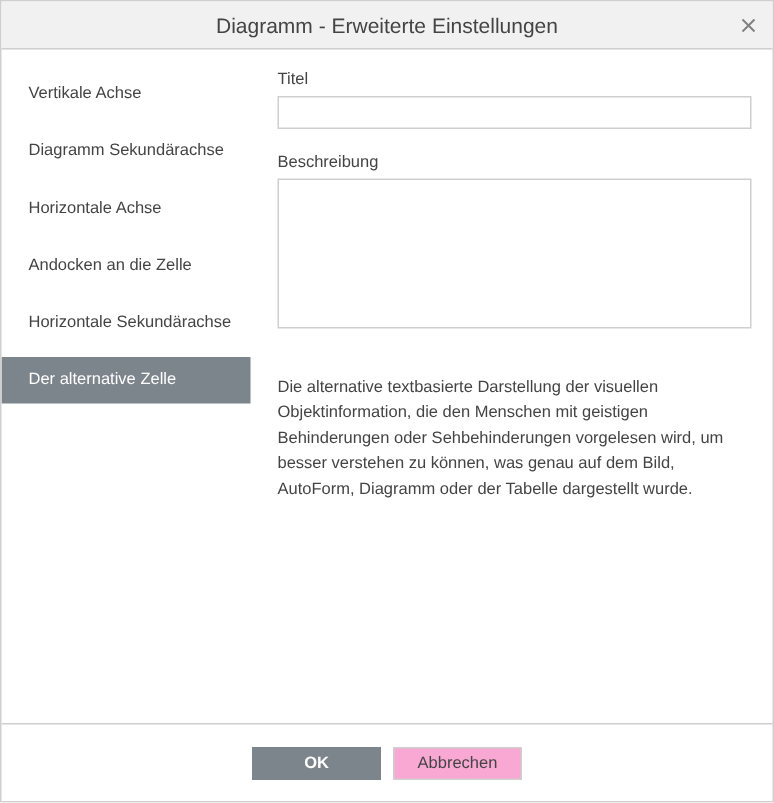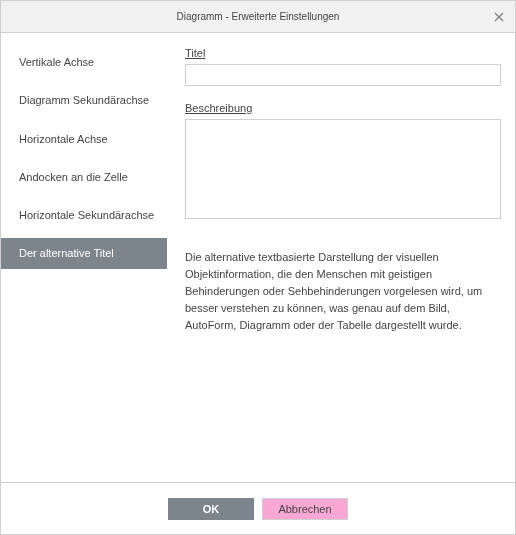--- a/index.html
+++ b/index.html
@@ -22,21 +22,21 @@
   .titlebar {
     height: 32px;
     background: #f1f1f1;
     border-bottom: 1px solid #cfcfcf;
     display: flex;
     align-items: center;
     position: relative;
     justify-content: center;
   }
   .titlebar-title {
-    font-size: 10px;
+    font-size: 14px;
     color: #444;
   }
   .close-btn {
     position: absolute;
     right: 8px;
     top: 50%;
     transform: translateY(-50%);
     width: 16px;
     height: 16px;
     display: flex;
@@ -72,21 +72,20 @@
   .content {
     flex: 1;
     padding-left: 18px;
     padding-top: 2px;
   }
   .field-label {
     font-size: 11px;
     color: #444;
     margin-bottom: 5px;
     display: block;
-    text-decoration: underline;
   }
   .text-input {
     width: 100%;
     height: 22px;
     border: 1px solid #cfcfcf;
     padding: 2px 4px;
     font-size: 11px;
     font-family: inherit;
     outline: none;
   }
@@ -149,21 +148,21 @@
     </div>
   </div>
 
   <div class="body">
     <div class="sidebar">
       <div class="side-item"><span>Vertikale Achse</span></div>
       <div class="side-item"><span>Diagramm Sekundärachse</span></div>
       <div class="side-item"><span>Horizontale Achse</span></div>
       <div class="side-item"><span>Andocken an die Zelle</span></div>
       <div class="side-item"><span>Horizontale Sekundärachse</span></div>
-      <div class="side-item active"><span>Der alternative Titel</span></div>
+      <div class="side-item active"><span>Der alternative Zelle</span></div>
     </div>
 
     <div class="content">
       <label class="field-label">Titel</label>
       <input class="text-input" type="text" value="" style="">
       <div class="gap"></div>
       <label class="field-label">Beschreibung</label>
       <textarea class="textarea-input" style=""></textarea>
       <div class="help-text">Die alternative textbasierte Darstellung der visuellen Objektinformation, die den Menschen mit geistigen Behinderungen oder Sehbehinderungen vorgelesen wird, um besser verstehen zu können, was genau auf dem Bild, AutoForm, Diagramm oder der Tabelle dargestellt wurde.</div>
     </div>

